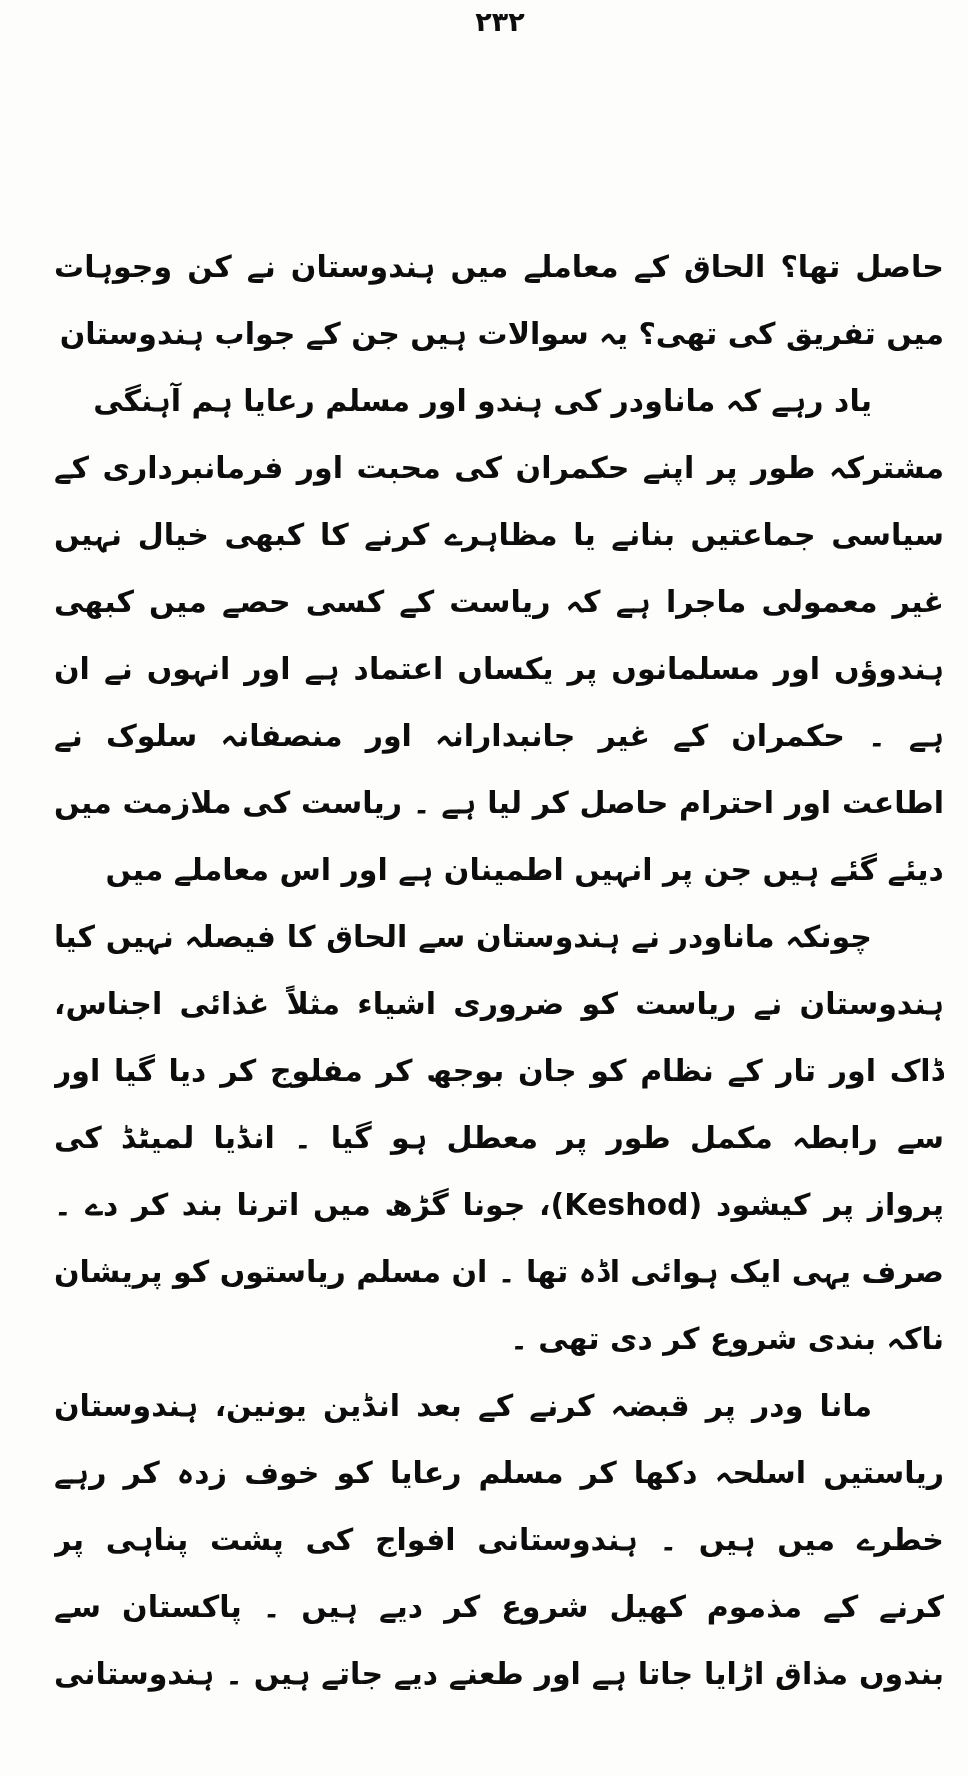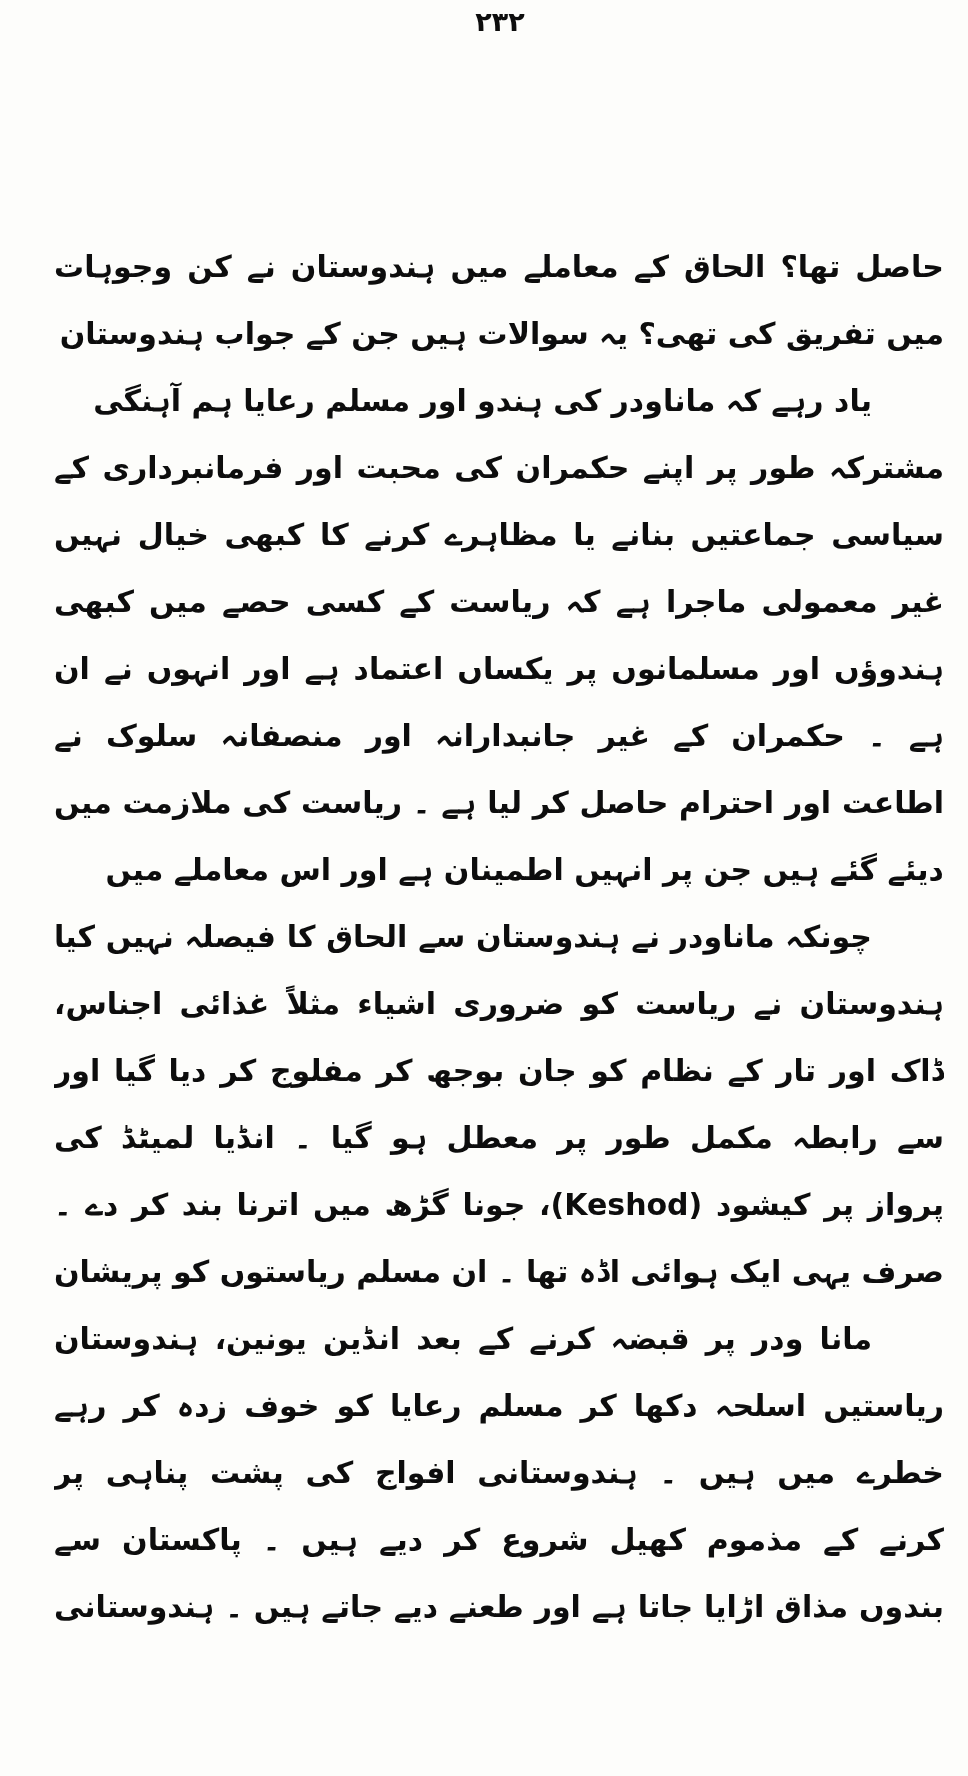--- a/index.html
+++ b/index.html
@@ -75,20 +75,21 @@
       <div class="line para-close">دیئے گئے ہیں جن پر انہیں اطمینان ہے اور اس معاملے میں انہیں کوئی شکایت نہیں ۔</div>
     </div>
 
     <div class="para">
       <div class="line para-open">چونکہ ماناودر نے ہندوستان سے الحاق کا فیصلہ نہیں کیا تھا لہٰذا ۱۵ اگست کے بعد حکومتِ</div>
       <div class="line">ہندوستان نے ریاست کو ضروری اشیاء مثلاً غذائی اجناس، چینی، پٹرول وغیرہ بھیجنا بند کر دیا ۔</div>
       <div class="line">ڈاک اور تار کے نظام کو جان بوجھ کر مفلوج کر دیا گیا اور کچھ دیر کیلئے کاٹھیاواڑ کی مسلم ریاستوں</div>
       <div class="line">سے رابطہ مکمل طور پر معطل ہو گیا ۔ انڈیا لمیٹڈ کی ہوائی سروس کو نجی ہدایت دی گئی کہ وہ بمبئی ۔ کراچی</div>
       <div class="line">پرواز پر کیشود (Keshod)، جونا گڑھ میں اترنا بند کر دے ۔ کاٹھیاواڑ کی مسلم ریاستوں کیلئے</div>
       <div class="line">صرف یہی ایک ہوائی اڈہ تھا ۔ ان مسلم ریاستوں کو پریشان کرنے کیلئے ہندوستان نے یوں معاشی</div>
+      <div class="line para-close">ناکہ بندی شروع کر دی تھی ۔</div>
     </div>
 
     <div class="para">
       <div class="line para-open">مانا ودر پر قبضہ کرنے کے بعد انڈین یونین، ہندوستان کی مسلح افواج اور ہندوستانی</div>
       <div class="line">ریاستیں اسلحہ دکھا کر مسلم رعایا کو خوف زدہ کر رہے ہیں ۔ مسلمانوں کی جانیں اور املاک سخت</div>
       <div class="line">خطرے میں ہیں ۔ ہندوستانی افواج کی پشت پناہی پر ہندوؤں نے مسلمانوں کو ڈرانے اور ذلیل</div>
       <div class="line">کرنے کے مذموم کھیل شروع کر دیے ہیں ۔ پاکستان سے ہمدردی کے سبب مسلمانوں کا کھلے</div>
       <div class="line">بندوں مذاق اڑایا جاتا ہے اور طعنے دیے جاتے ہیں ۔ ہندوستانی فوج جس کو ریاست کے نگران</div>
     </div>
 

